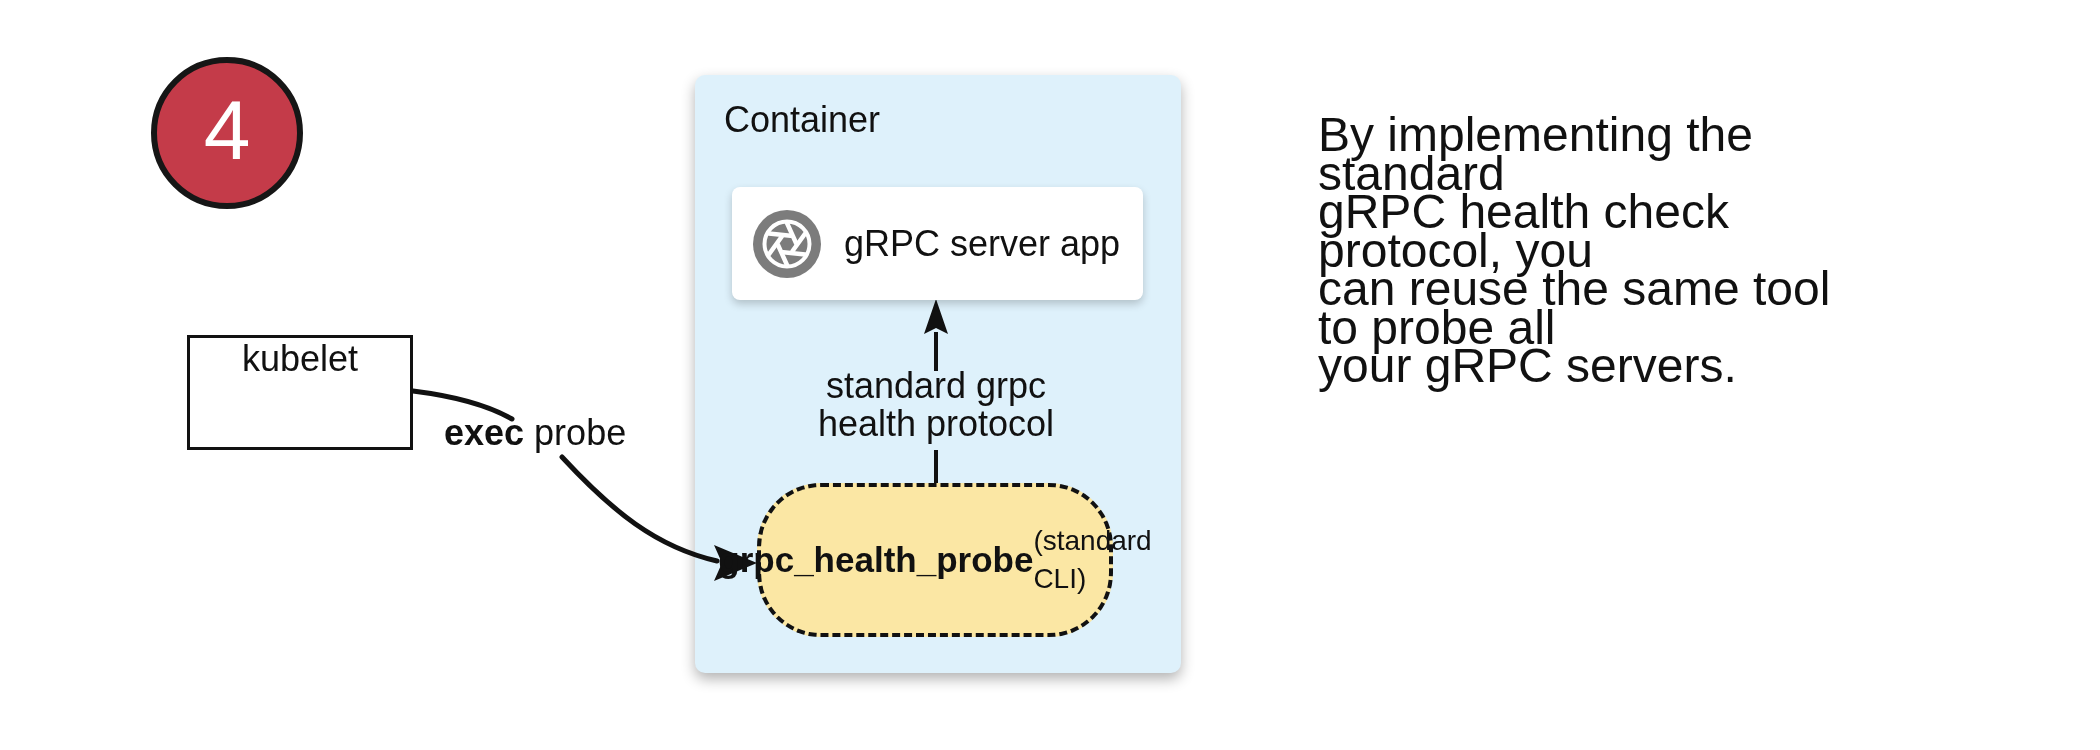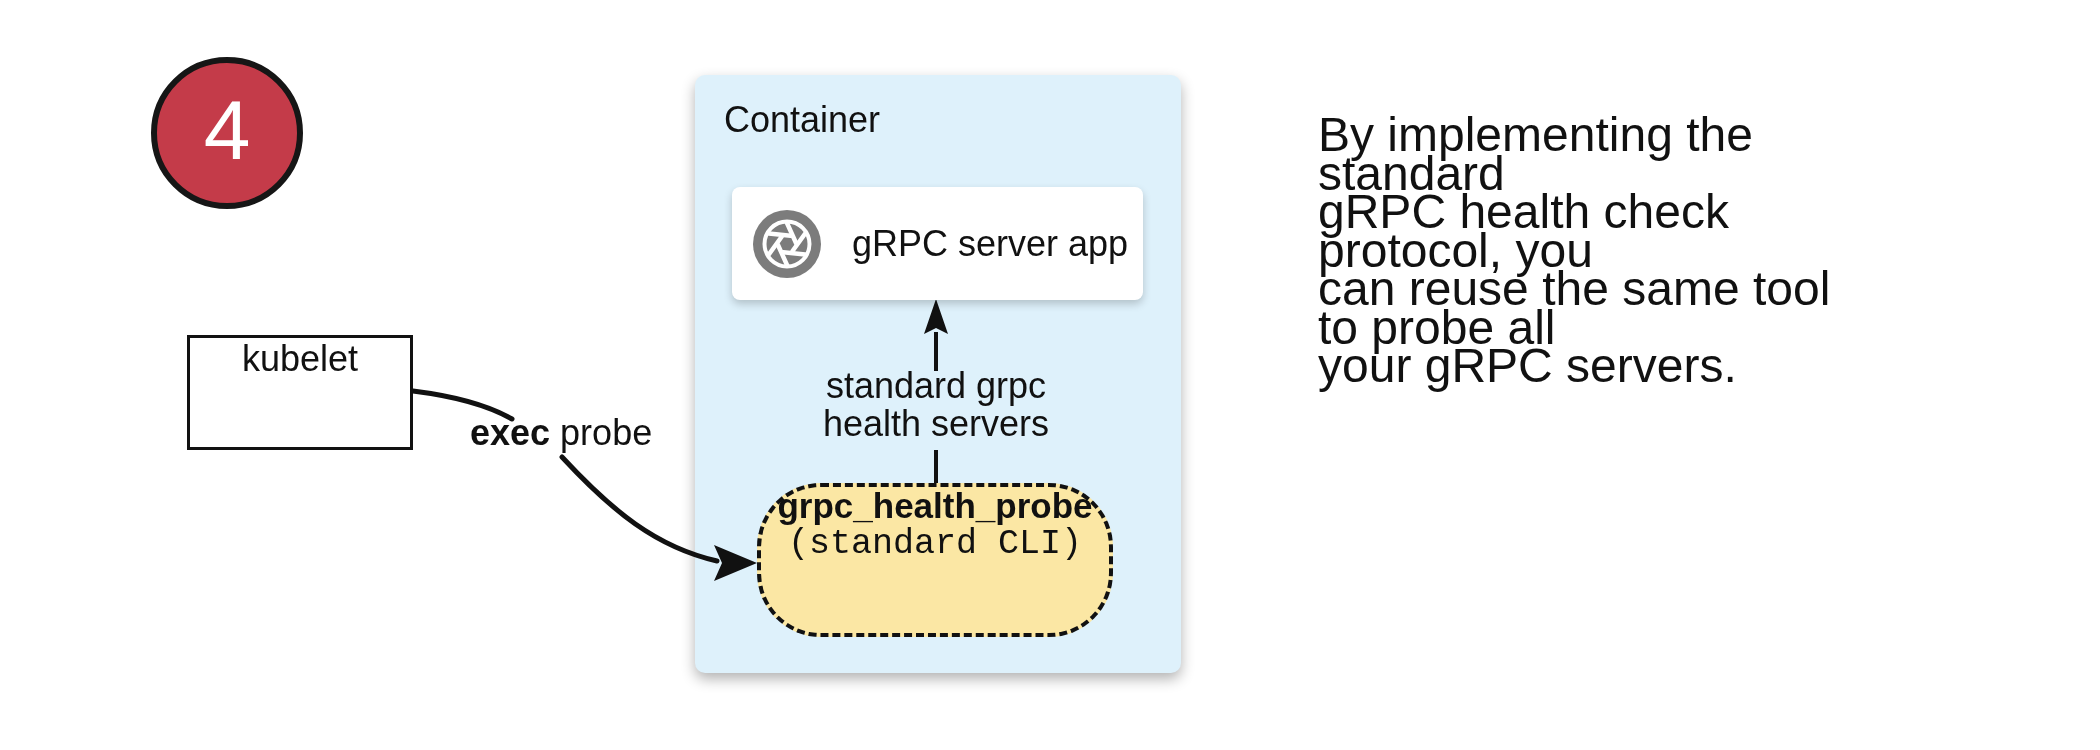--- a/index.html
+++ b/index.html
@@ -16,53 +16,53 @@
     display:flex;align-items:center;justify-content:center;z-index:3;
   }
   .step-circle span{color:#fff;font-size:84px;line-height:1;padding-bottom:6px;}
 
   .kubelet-box{
     position:absolute;left:187px;top:335px;width:226px;height:115px;
     background:#fff;border:3px solid #111;z-index:3;
     display:flex;align-items:flex-start;justify-content:center;font-size:36px;
   }
 
-  .exec-label{position:absolute;left:470px;top:412px;font-size:36px;z-index:3;}
+  .exec-label{position:absolute;left:444px;top:412px;font-size:36px;z-index:3;}
   .exec-label b{font-weight:bold;}
   .exec-label span{white-space:pre;}
 
   .container-box{
     position:absolute;left:695px;top:75px;width:486px;height:598px;
     background:var(--blue);border-radius:10px;z-index:1;
     box-shadow:0 6px 14px rgba(0,0,0,0.30);
   }
   .container-label{position:absolute;left:29px;top:24px;font-size:36px;}
 
   .overlay{position:absolute;left:0;top:0;z-index:2;pointer-events:none;}
 
   .server-box{
     position:absolute;left:732px;top:187px;width:411px;height:113px;
     background:#fff;border-radius:8px;z-index:3;
     box-shadow:0 4px 9px rgba(0,0,0,0.20);
-    display:flex;align-items:center;padding-left:20px;gap:30px;
+    display:flex;align-items:center;padding-left:20px;gap:22px;
   }
   .server-box .label{font-size:36px;}
 
   .arrow-label{
     position:absolute;left:776px;top:367px;width:320px;z-index:3;
     font-size:36px;line-height:38px;text-align:center;white-space:pre-line;
   }
 
   .probe-box{
     position:absolute;left:757px;top:483px;width:356px;height:154px;
     background:var(--yellow);border:4px dashed #111;border-radius:64px;z-index:3;
-    display:flex;flex-direction:column;align-items:center;
+    display:flex;align-items:center;justify-content:center;
   }
   .probe-title{font-weight:bold;font-size:35px;line-height:38px;}
-  .probe-sub{font-size:35px;line-height:38px;font-family:Liberation Mono, monospace;}
+  .probe-sub{font-size:28px;line-height:38px;}
 
   .note{
     position:absolute;left:1318px;top:116px;width:540px;z-index:3;
     font-size:48px;line-height:38.5px;white-space:pre-line;
   }
 </style>
 </head>
 <body>
 
 <div class="canvas">
@@ -106,21 +106,21 @@
         <line x1="0" y1="-21" x2="9" y2="-1" transform="rotate(120)"></line>
         <line x1="0" y1="-21" x2="9" y2="-1" transform="rotate(180)"></line>
         <line x1="0" y1="-21" x2="9" y2="-1" transform="rotate(240)"></line>
         <line x1="0" y1="-21" x2="9" y2="-1" transform="rotate(300)"></line>
       </g>
     </svg>
     <span class="label">gRPC server app</span>
   </div>
 
   <div class="arrow-label">standard grpc
-health servers</div>
+health protocol</div>
 
   <div class="probe-box">
     <div class="probe-title">grpc_health_probe</div>
     <div class="probe-sub">(standard CLI)</div>
   </div>
 
   <div class="note">By implementing the standard
 gRPC health check protocol, you
 can reuse the same tool to probe all
 your gRPC servers.</div>

